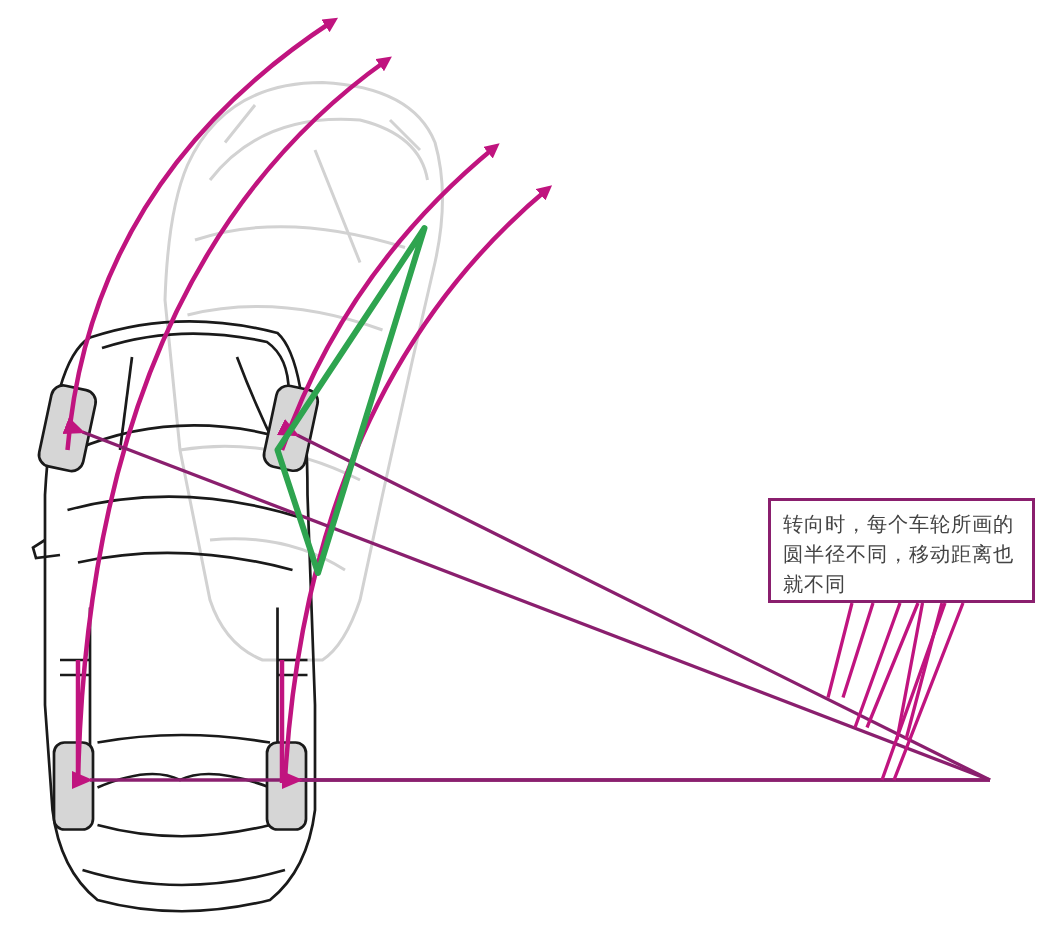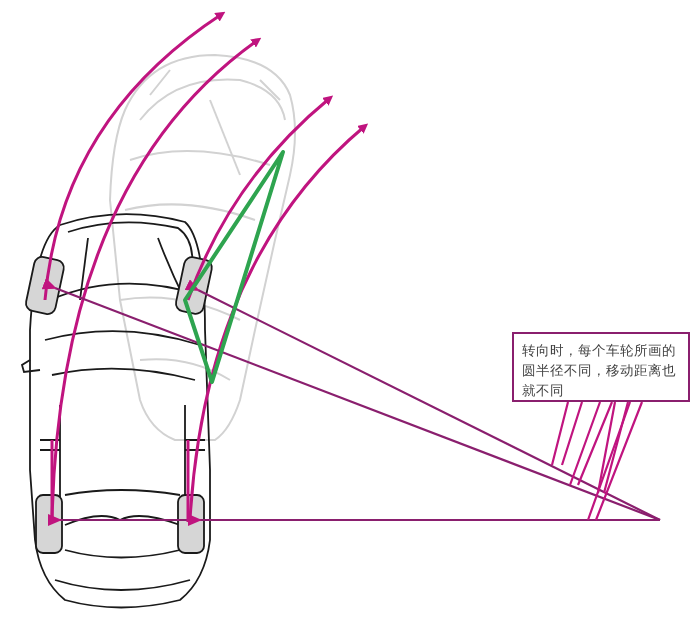--- a/index.html
+++ b/index.html
@@ -3,20 +3,21 @@
   <meta charset="utf-8">
   <style>
     html, body { margin: 0; padding: 0; background: #ffffff; }
     body { width: 700px; height: 626px; overflow: hidden; position: relative; font-family: "DejaVu Sans", sans-serif; }
     #stage { position: absolute; left: 0; top: 0; width: 700px; height: 626px; }
     .callout {
       position: absolute; left: 512px; top: 332px; width: 178px; height: 70px;
       box-sizing: border-box; border: 2.5px solid #8a1f6e; background: #fff;
       padding: 6px 8px; font-size: 13.5px; line-height: 20px; color: #444;
       letter-spacing: 0.5px;
+      font-family: Liberation Serif, serif;
     }
   </style>
 </head>
 <body>
 
 <div id="stage">
 <svg width="700" height="626" viewBox="0 0 700 626" xmlns="http://www.w3.org/2000/svg">
   <defs>
     <marker id="arrowHead" markerWidth="10" markerHeight="10" refX="6" refY="5" orient="auto" markerUnits="userSpaceOnUse">
       <path d="M0,0 L10,5 L0,10 z" fill="#c0147f"></path>

